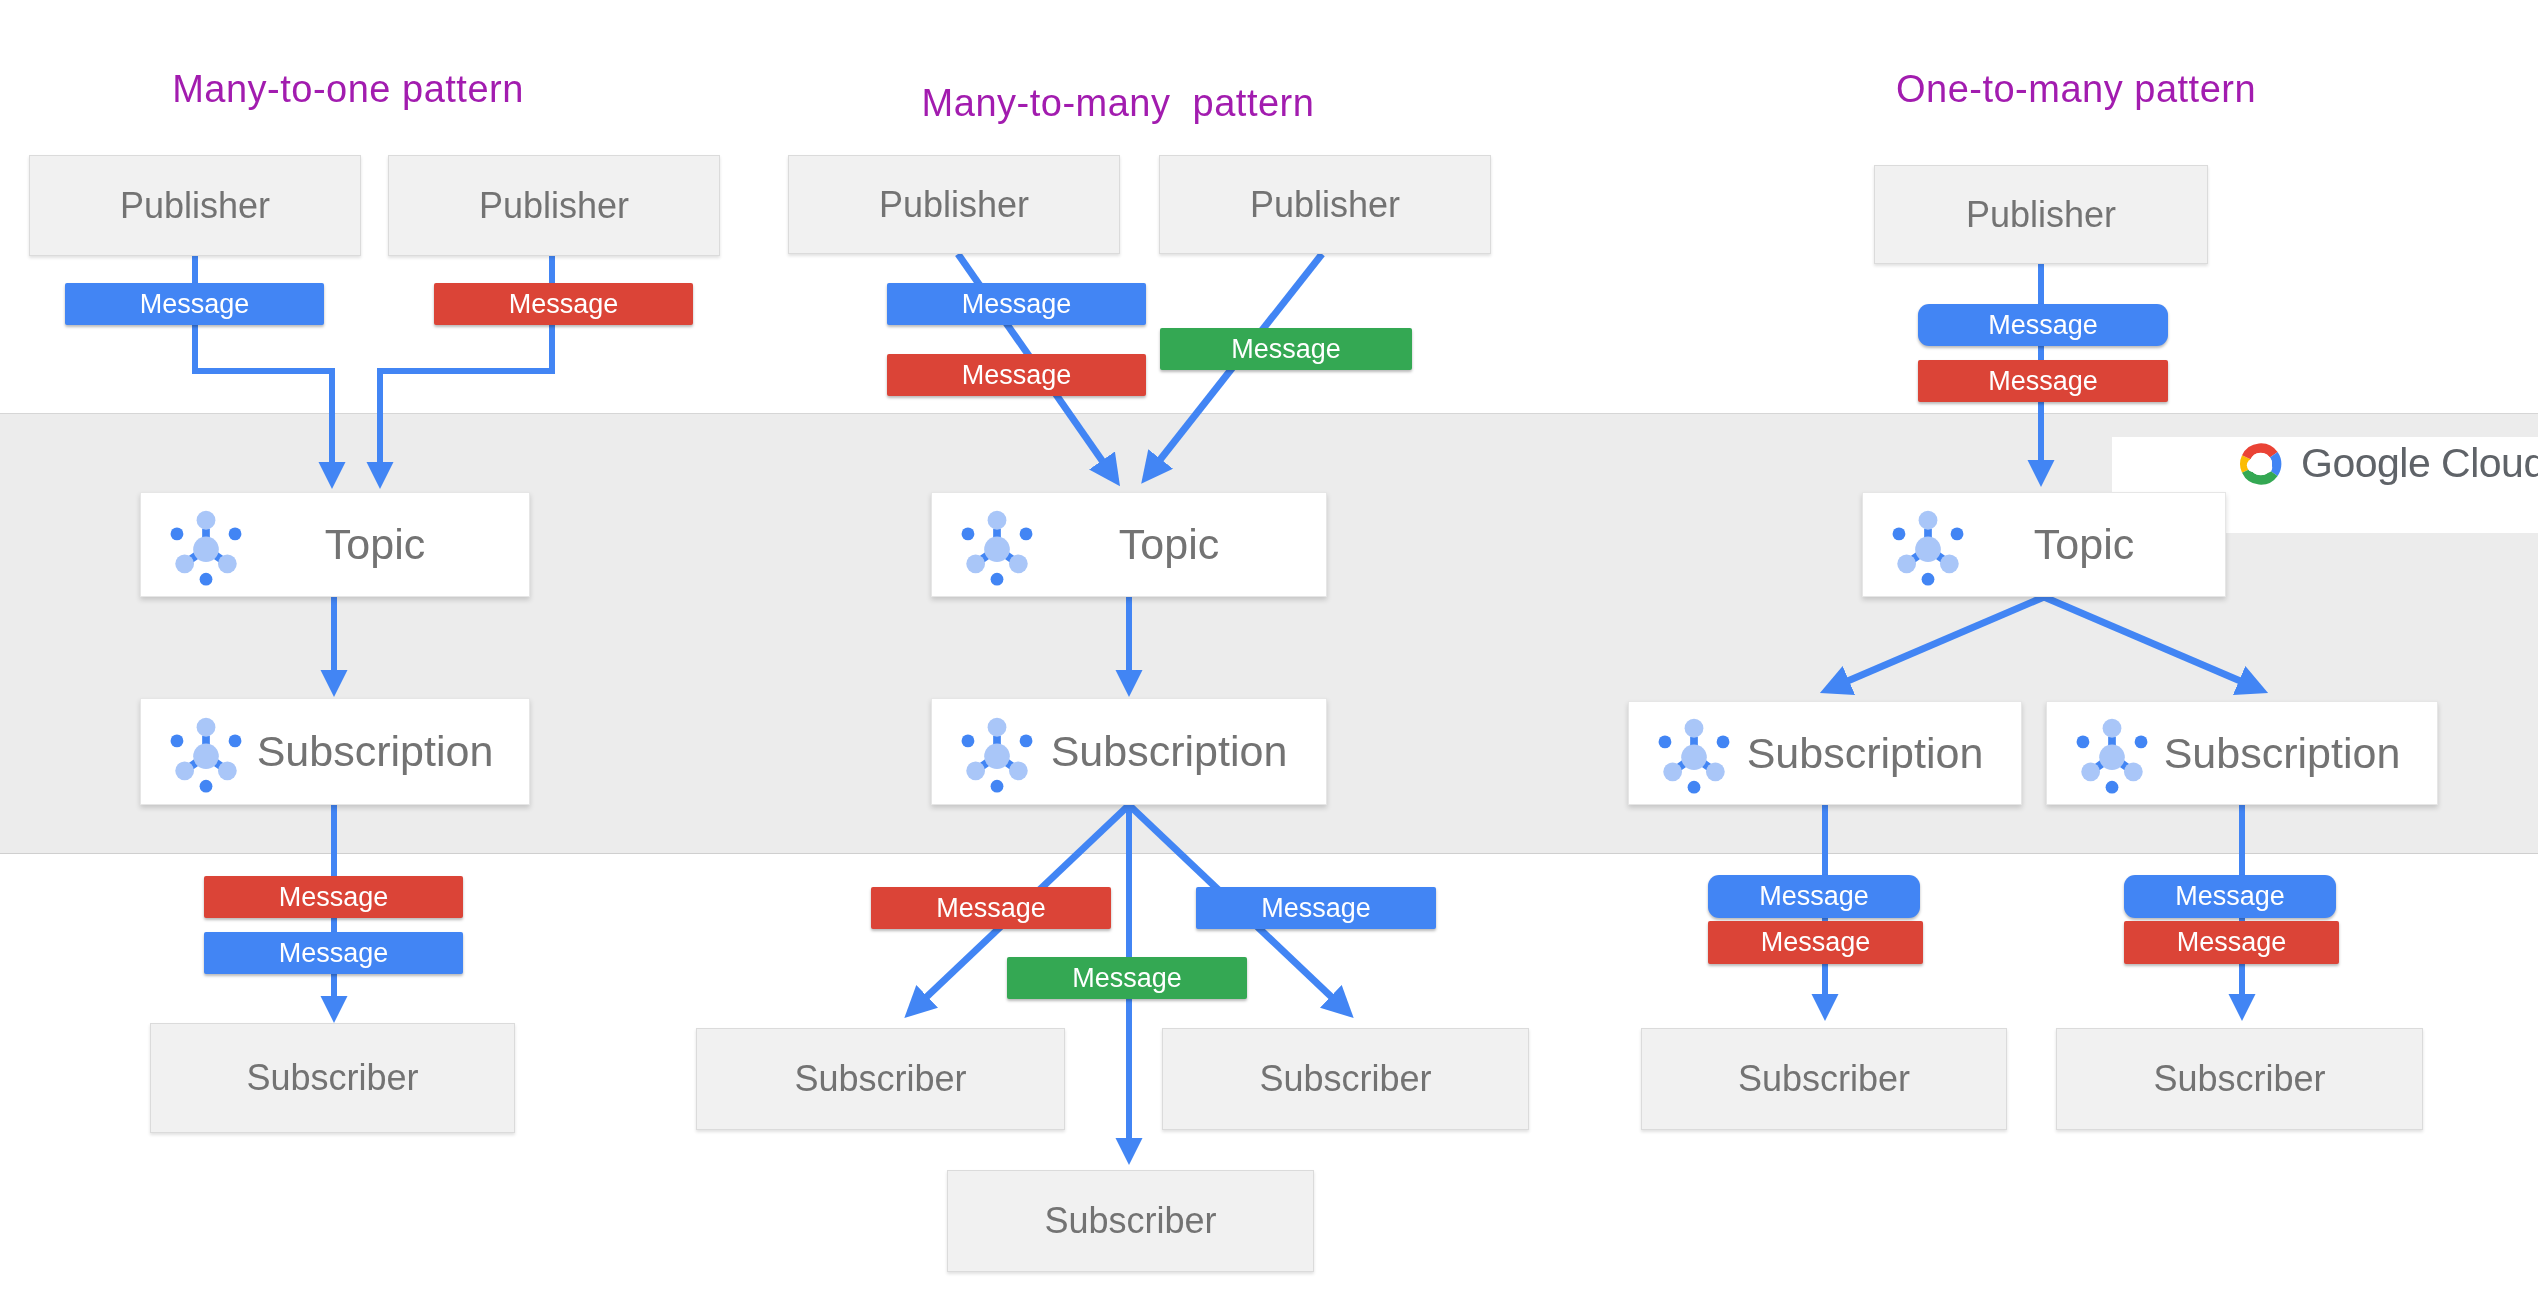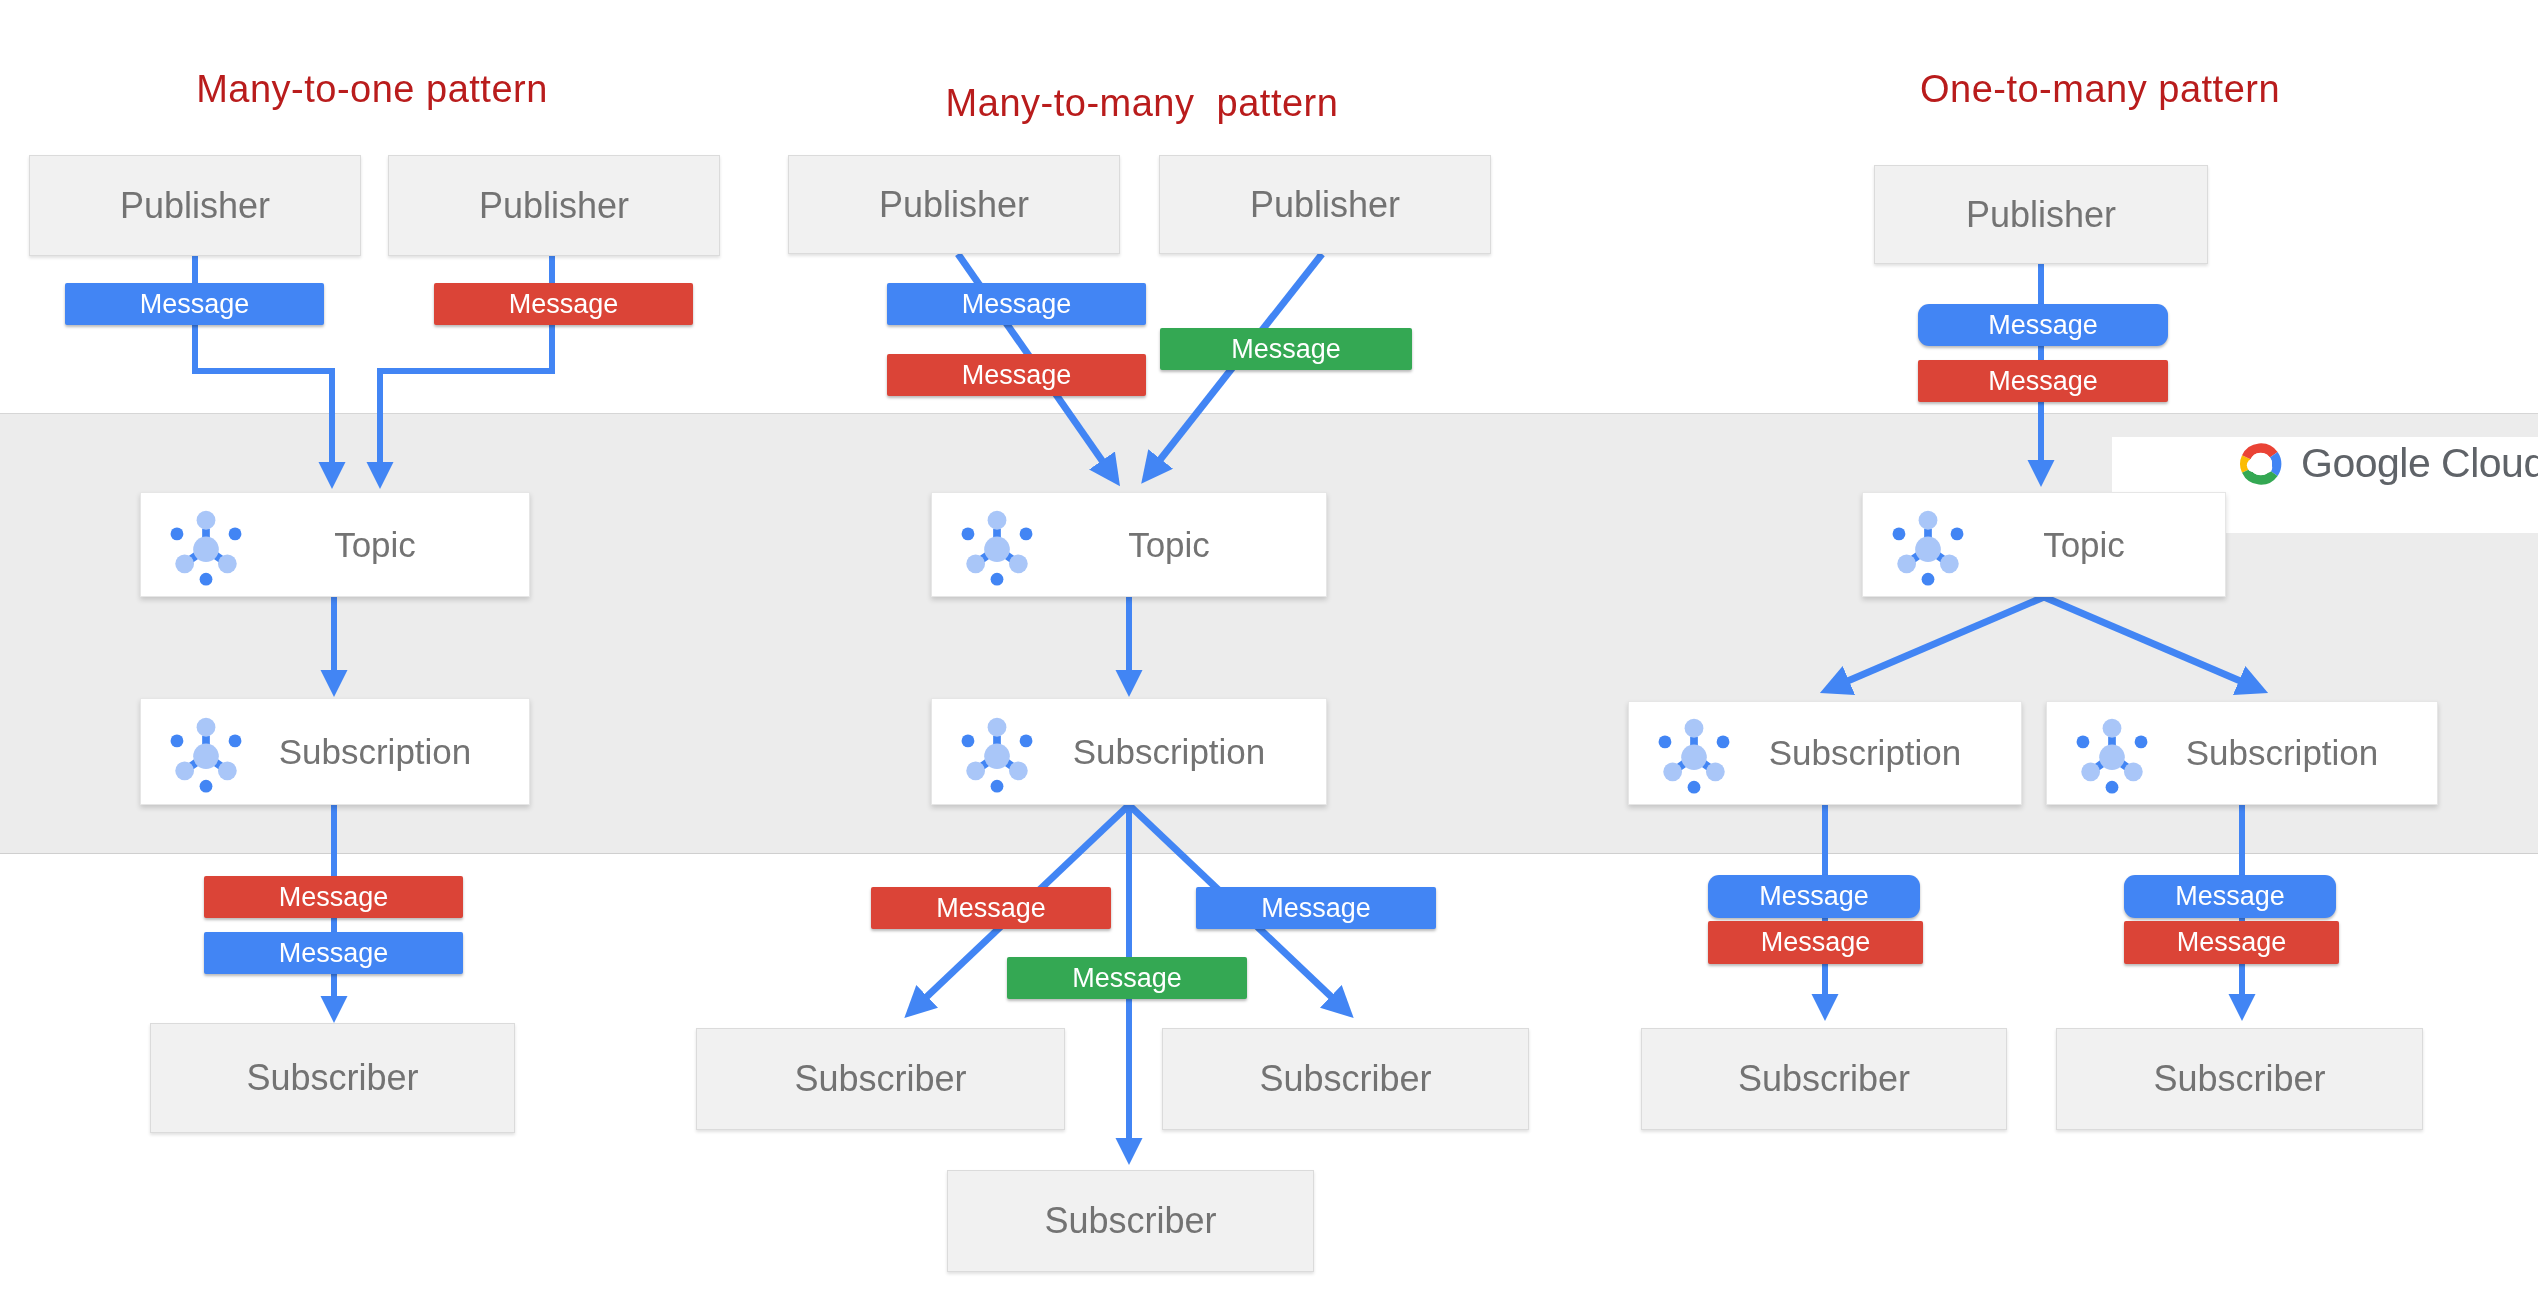--- a/index.html
+++ b/index.html
@@ -4,30 +4,30 @@
 <style>
   html,body{margin:0;padding:0;background:#ffffff;}
   .stage{position:relative;width:2538px;height:1305px;overflow:hidden;
          font-family:"Liberation Sans",sans-serif;background:#ffffff;}
   .band{position:absolute;left:0;top:413px;width:2538px;height:441px;
         background:#ECECEC;border-top:1px solid #D6D6D6;border-bottom:1px solid #CFCFCF;
         box-sizing:border-box;z-index:1;}
   .logo-bg{position:absolute;left:2112px;top:437px;width:426px;height:96px;
            background:#ffffff;z-index:2;}
   svg.arrows{position:absolute;left:0;top:0;z-index:3;}
-  .title{position:absolute;transform:translateX(-50%);font-size:38px;color:#b91c1c;
-         white-space:pre;z-index:4;letter-spacing:0.5px;margin-left:24px;}
+  .title{position:absolute;transform:translateX(-50%);font-size:38px;color:#a21caf;
+         white-space:pre;z-index:4;letter-spacing:0.5px;}
   .node{position:absolute;z-index:4;display:flex;align-items:center;justify-content:center;
         box-sizing:border-box;}
   .node.plain{background:#F1F1F1;border:1px solid #DBDBDB;box-shadow:0 2px 3px rgba(0,0,0,.12);}
   .node.service{background:#FFFFFF;border:1px solid #E6E6E6;box-shadow:0 3px 5px rgba(0,0,0,.16);}
   .node .label{font-size:36px;color:#737373;}
   .node.service{justify-content:flex-start;}
   .node.service .icon{margin-left:24px;flex:0 0 auto;}
-  .node.service .label{flex:1;text-align:center;margin-left:-26px;font-size:35px;}
+  .node.service .label{flex:1;text-align:center;margin-left:-26px;font-size:43px;}
   .badge{position:absolute;z-index:5;display:flex;align-items:center;justify-content:center;
          color:#ffffff;font-size:27px;border-radius:2px;box-shadow:0 2px 3px rgba(0,0,0,.28);
          box-sizing:border-box;}
   .badge.rounded{border-radius:11px;}
   .logo{position:absolute;left:2234px;top:440px;display:flex;align-items:center;gap:11px;z-index:6;}
   .logo .word{font-size:41px;color:#5F6368;letter-spacing:-0.5px;white-space:nowrap;}
 </style>
 </head>
 <body>
 

